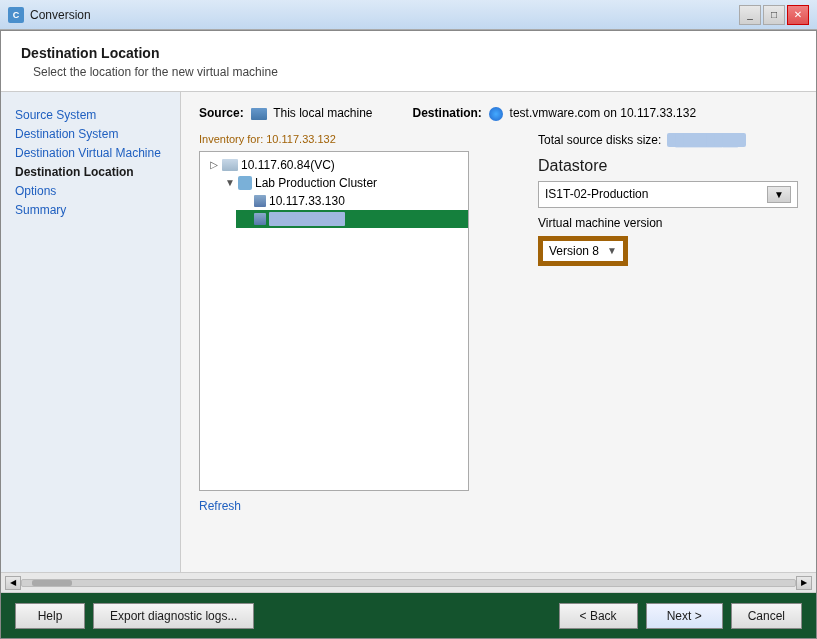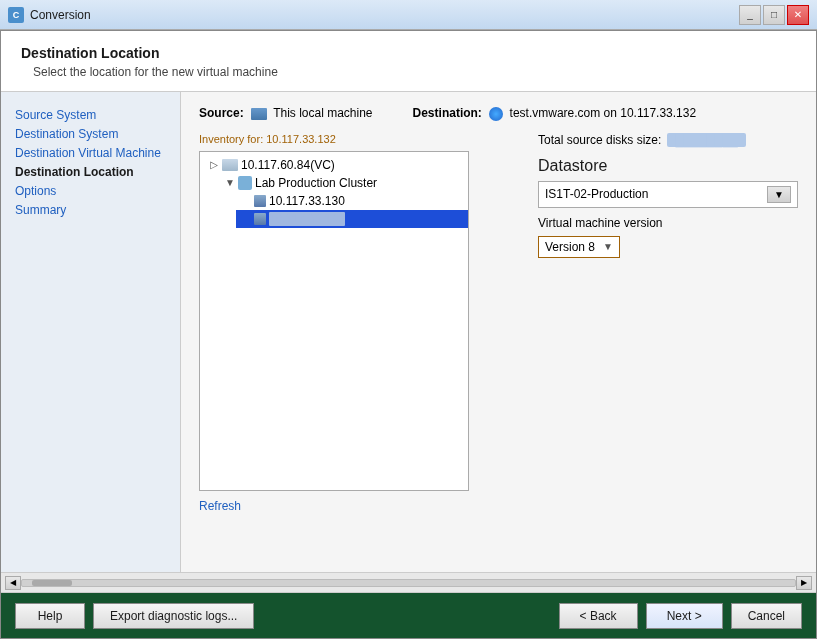--- a/index.html
+++ b/index.html
@@ -157,21 +157,21 @@
       overflow: auto;
       padding: 4px 0;
     }
     .tree-item {
       display: flex;
       align-items: center;
       padding: 2px 4px;
       cursor: pointer;
       white-space: nowrap;
     }
-    .tree-item.selected { background: #1d4ed8; }
+    .tree-item.selected { background: #15803d; }
     .expand-icon {
       width: 12px;
       height: 12px;
       margin-right: 2px;
       flex-shrink: 0;
       display: flex;
       align-items: center;
       justify-content: center;
       font-size: 10px;
       color: #555;
@@ -253,21 +253,21 @@
       color: #1a1a1a;
     }
 
     .vm-version-label {
       font-size: 12px;
       margin-bottom: 6px;
     }
     .vm-version-select {
       display: inline-flex;
       align-items: center;
-      border: 1px solid #a16207;
+      border: 5px solid #a16207;
       background: white;
       padding: 3px 6px;
       cursor: pointer;
       font-size: 12px;
       gap: 8px;
     }
     .vm-version-arrow {
       font-size: 10px;
       color: #555;
     }

